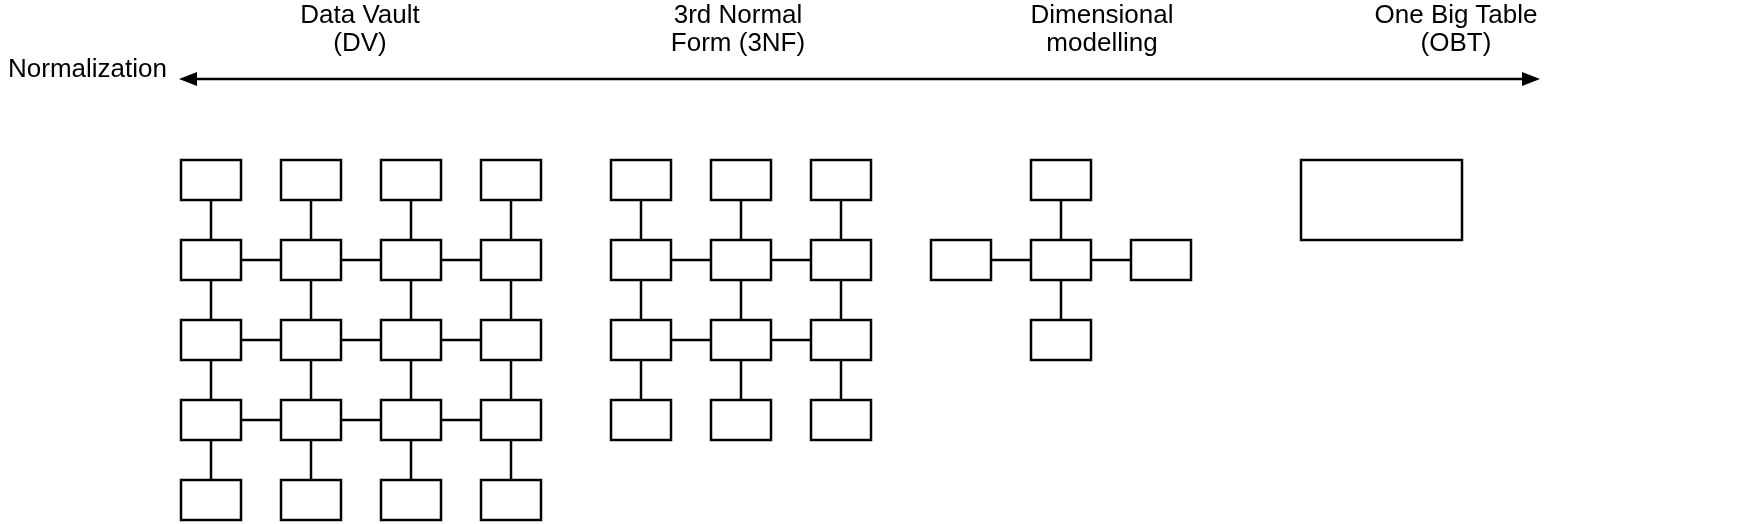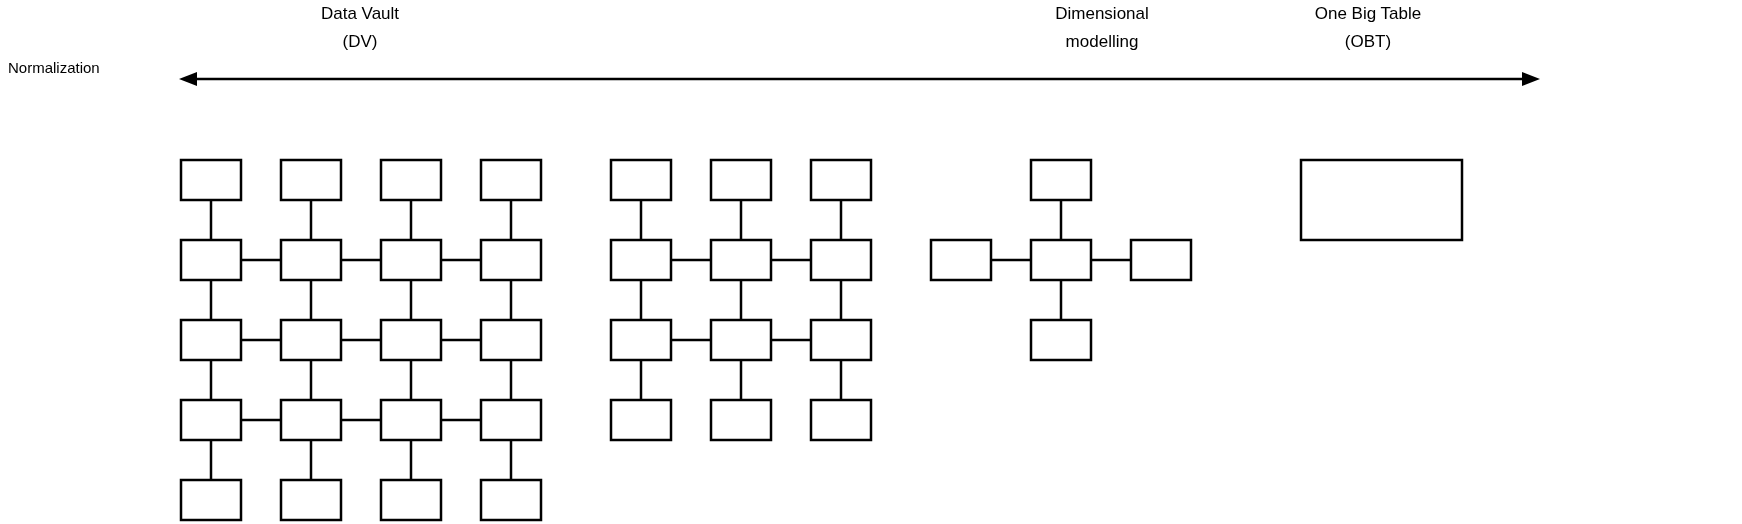--- a/index.html
+++ b/index.html
@@ -14,28 +14,28 @@
     background: #ffffff;
     font-family: "Liberation Sans", sans-serif;
     color: #000000;
     overflow: hidden;
   }
   .col-label {
     position: absolute;
     top: 0;
     transform: translateX(-50%);
     text-align: center;
-    font-size: 17px;
+    font-size: 26px;
     line-height: 28px;
     white-space: nowrap;
   }
   .side-label {
     position: absolute;
     top: 54px;
-    font-size: 15px;
+    font-size: 26px;
     line-height: 28px;
     white-space: nowrap;
   }
   .side-label.left  { left: 8px; }
   .side-label.right { left: 1563px; }
   svg.shapes {
     position: absolute;
     left: 0;
     top: 0;
   }
@@ -43,27 +43,31 @@
 </head>
 <body>
 
 <div class="canvas">
 
   <div class="col-label" style="left: 360px;">
     <span>Data Vault</span><br>
     <span>(DV)</span>
   </div>
 
+  <div class="col-label" style="left: 738px;">
+    <span>3rd Normal</span><br>
+    <span>Form (3NF)</span>
+  </div>
 
   <div class="col-label" style="left: 1102px;">
     <span>Dimensional</span><br>
     <span>modelling</span>
   </div>
 
-  <div class="col-label" style="left: 1368px;">
+  <div class="col-label" style="left: 1456px;">
     <span>One Big Table</span><br>
     <span>(OBT)</span>
   </div>
 
   <div class="side-label left">Normalization</div>
 
   <svg class="shapes" id="shapes" width="1742" height="524" viewBox="0 0 1742 524">
       <line x1="193" y1="79" x2="1526" y2="79" stroke="#000000" stroke-width="2.5"></line>
       <path d="M 179 79 L 197 72 L 197 86 Z" fill="#000000"></path>
       <path d="M 1540 79 L 1522 72 L 1522 86 Z" fill="#000000"></path>

